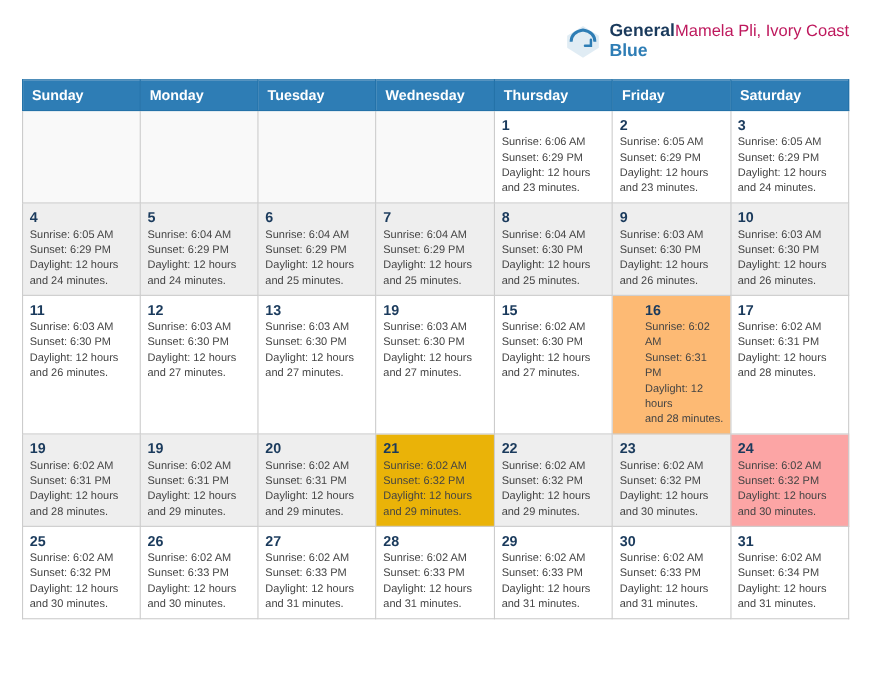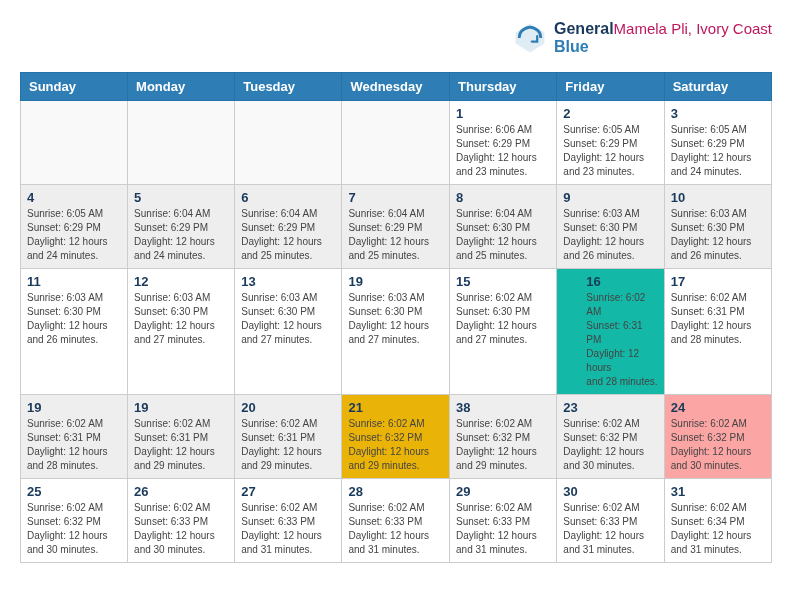--- a/index.html
+++ b/index.html
@@ -180,21 +180,21 @@
           <div class="day-info">Sunrise: 6:03 AM<br>Sunset: 6:30 PM<br>Daylight: 12 hours<br>and 27 minutes.</div>
         </td>
         <td style="background: rgb(255, 255, 255);">
           <span class="day-number">19</span>
           <div class="day-info">Sunrise: 6:03 AM<br>Sunset: 6:30 PM<br>Daylight: 12 hours<br>and 27 minutes.</div>
         </td>
         <td style="background: rgb(255, 255, 255);">
           <span class="day-number">15</span>
           <div class="day-info">Sunrise: 6:02 AM<br>Sunset: 6:30 PM<br>Daylight: 12 hours<br>and 27 minutes.</div>
         </td>
-        <td style="background: #14b8a6; padding-left: 29px;">
+        <td style="background: #fdba74; padding-left: 29px;">
           <span class="day-number">16</span>
           <div class="day-info">Sunrise: 6:02 AM<br>Sunset: 6:31 PM<br>Daylight: 12 hours<br>and 28 minutes.</div>
         </td>
         <td style="background: rgb(255, 255, 255); border-radius: 25px;">
           <span class="day-number">17</span>
           <div class="day-info">Sunrise: 6:02 AM<br>Sunset: 6:31 PM<br>Daylight: 12 hours<br>and 28 minutes.</div>
         </td>
       </tr>
       <tr>
         <td style="background: rgb(238, 238, 238);">
@@ -207,21 +207,21 @@
         </td>
         <td style="background: rgb(238, 238, 238); margin-top: 32px;">
           <span class="day-number">20</span>
           <div class="day-info">Sunrise: 6:02 AM<br>Sunset: 6:31 PM<br>Daylight: 12 hours<br>and 29 minutes.</div>
         </td>
         <td style="background: #eab308;">
           <span class="day-number">21</span>
           <div class="day-info">Sunrise: 6:02 AM<br>Sunset: 6:32 PM<br>Daylight: 12 hours<br>and 29 minutes.</div>
         </td>
         <td style="background: rgb(238, 238, 238);">
-          <span class="day-number">38</span>
+          <span class="day-number">22</span>
           <div class="day-info">Sunrise: 6:02 AM<br>Sunset: 6:32 PM<br>Daylight: 12 hours<br>and 29 minutes.</div>
         </td>
         <td style="background: rgb(238, 238, 238);">
           <span class="day-number">23</span>
           <div class="day-info">Sunrise: 6:02 AM<br>Sunset: 6:32 PM<br>Daylight: 12 hours<br>and 30 minutes.</div>
         </td>
         <td style="background: #fca5a5;">
           <span class="day-number">24</span>
           <div class="day-info">Sunrise: 6:02 AM<br>Sunset: 6:32 PM<br>Daylight: 12 hours<br>and 30 minutes.</div>
         </td>

